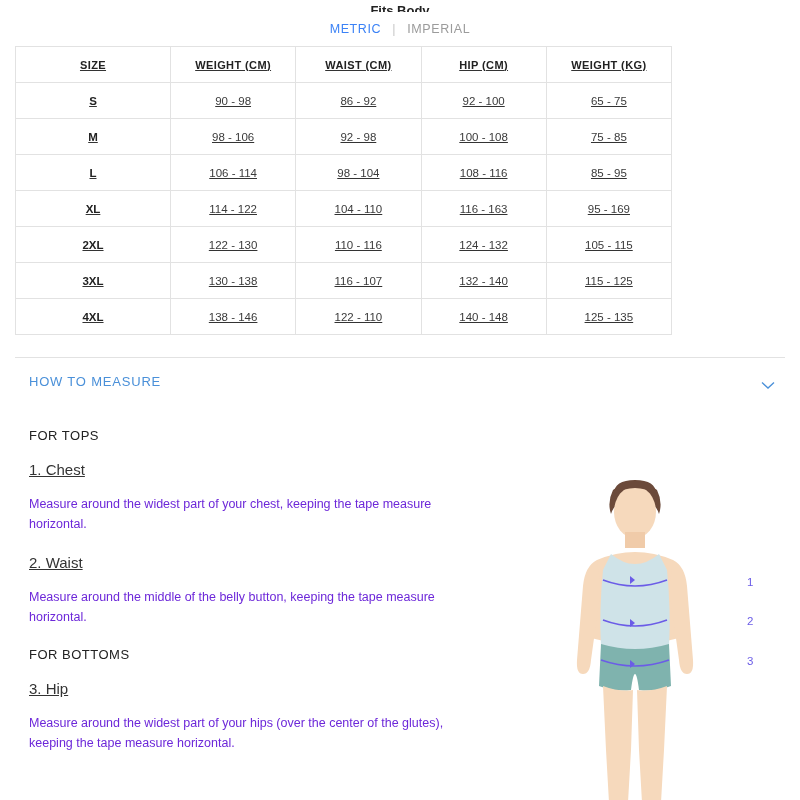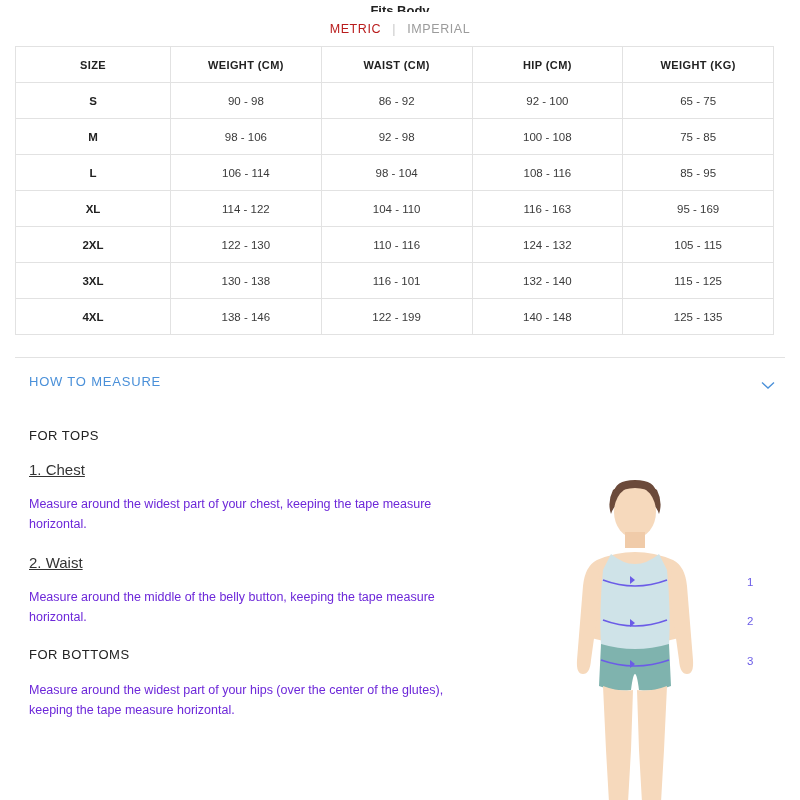--- a/index.html
+++ b/index.html
@@ -36,38 +36,39 @@
     text-align: center;
     font-size: 12.5px;
     letter-spacing: 0.6px;
     padding-top: 10px;
     padding-bottom: 10px;
   }
   .unit-toggle .unit {
     cursor: pointer;
   }
   .unit-toggle .unit.active {
-    color: #b91c1c;
+    color: #3b82f6;
   }
   .unit-toggle .unit.inactive {
     color: #9b9b9b;
   }
   .unit-toggle .sep {
     color: #c8c8c8;
     margin: 0 7px;
   }
 
   
   .table-wrap {
     padding: 0 15px;
   }
   table.size-table {
-    width: 759px;
+    width: 657px;
     border-collapse: collapse;
     table-layout: fixed;
+    text-decoration: underline;
   }
   table.size-table th,
   table.size-table td {
     border: 1px solid #e2e2e2;
     text-align: center;
     font-size: 11.5px;
     height: 36px;
     color: #3a3a3a;
   }
   table.size-table th {
@@ -220,28 +221,28 @@
         <tr>
           <td class="size-cell">2XL</td>
           <td>122 - 130</td>
           <td>110 - 116</td>
           <td>124 - 132</td>
           <td>105 - 115</td>
         </tr>
         <tr>
           <td class="size-cell">3XL</td>
           <td>130 - 138</td>
-          <td>116 - 101</td>
+          <td>116 - 107</td>
           <td>132 - 140</td>
           <td>115 - 125</td>
         </tr>
         <tr>
           <td class="size-cell">4XL</td>
           <td>138 - 146</td>
-          <td>122 - 199</td>
+          <td>122 - 110</td>
           <td>140 - 148</td>
           <td>125 - 135</td>
         </tr>
       </tbody>
     </table>
   </div>
 
   <div class="divider"></div>
 
   <div class="accordion">
@@ -259,20 +260,21 @@
       <div class="sec-head">FOR TOPS</div>
 
       <div class="item-head">1. Chest</div>
       <div class="para">Measure around the widest part of your chest, keeping the tape measure horizontal.</div>
 
       <div class="item-head">2. Waist</div>
       <div class="para">Measure around the middle of the belly button, keeping the tape measure horizontal.</div>
 
       <div class="sec-head">FOR BOTTOMS</div>
 
+      <div class="item-head">3. Hip</div>
       <div class="para">Measure around the widest part of your hips (over the center of the glutes), keeping the tape measure horizontal.</div>
     </div>
 
     <div class="figure">
       <svg width="240" height="360" viewBox="0 0 240 360">
 
         <path d="M68 22 q22 -18 44 0 q6 12 2 24 q-4 -14 -24 -14 q-20 0 -24 14 q-4 -12 2 -24 z" fill="#6b4a3a"></path>
 
         <ellipse cx="90" cy="44" rx="21" ry="26" fill="#f6d9bc"></ellipse>
         <path d="M69 26 q21 -12 42 0 q0 -14 -21 -14 q-21 0 -21 14 z" fill="#6b4a3a"></path>

